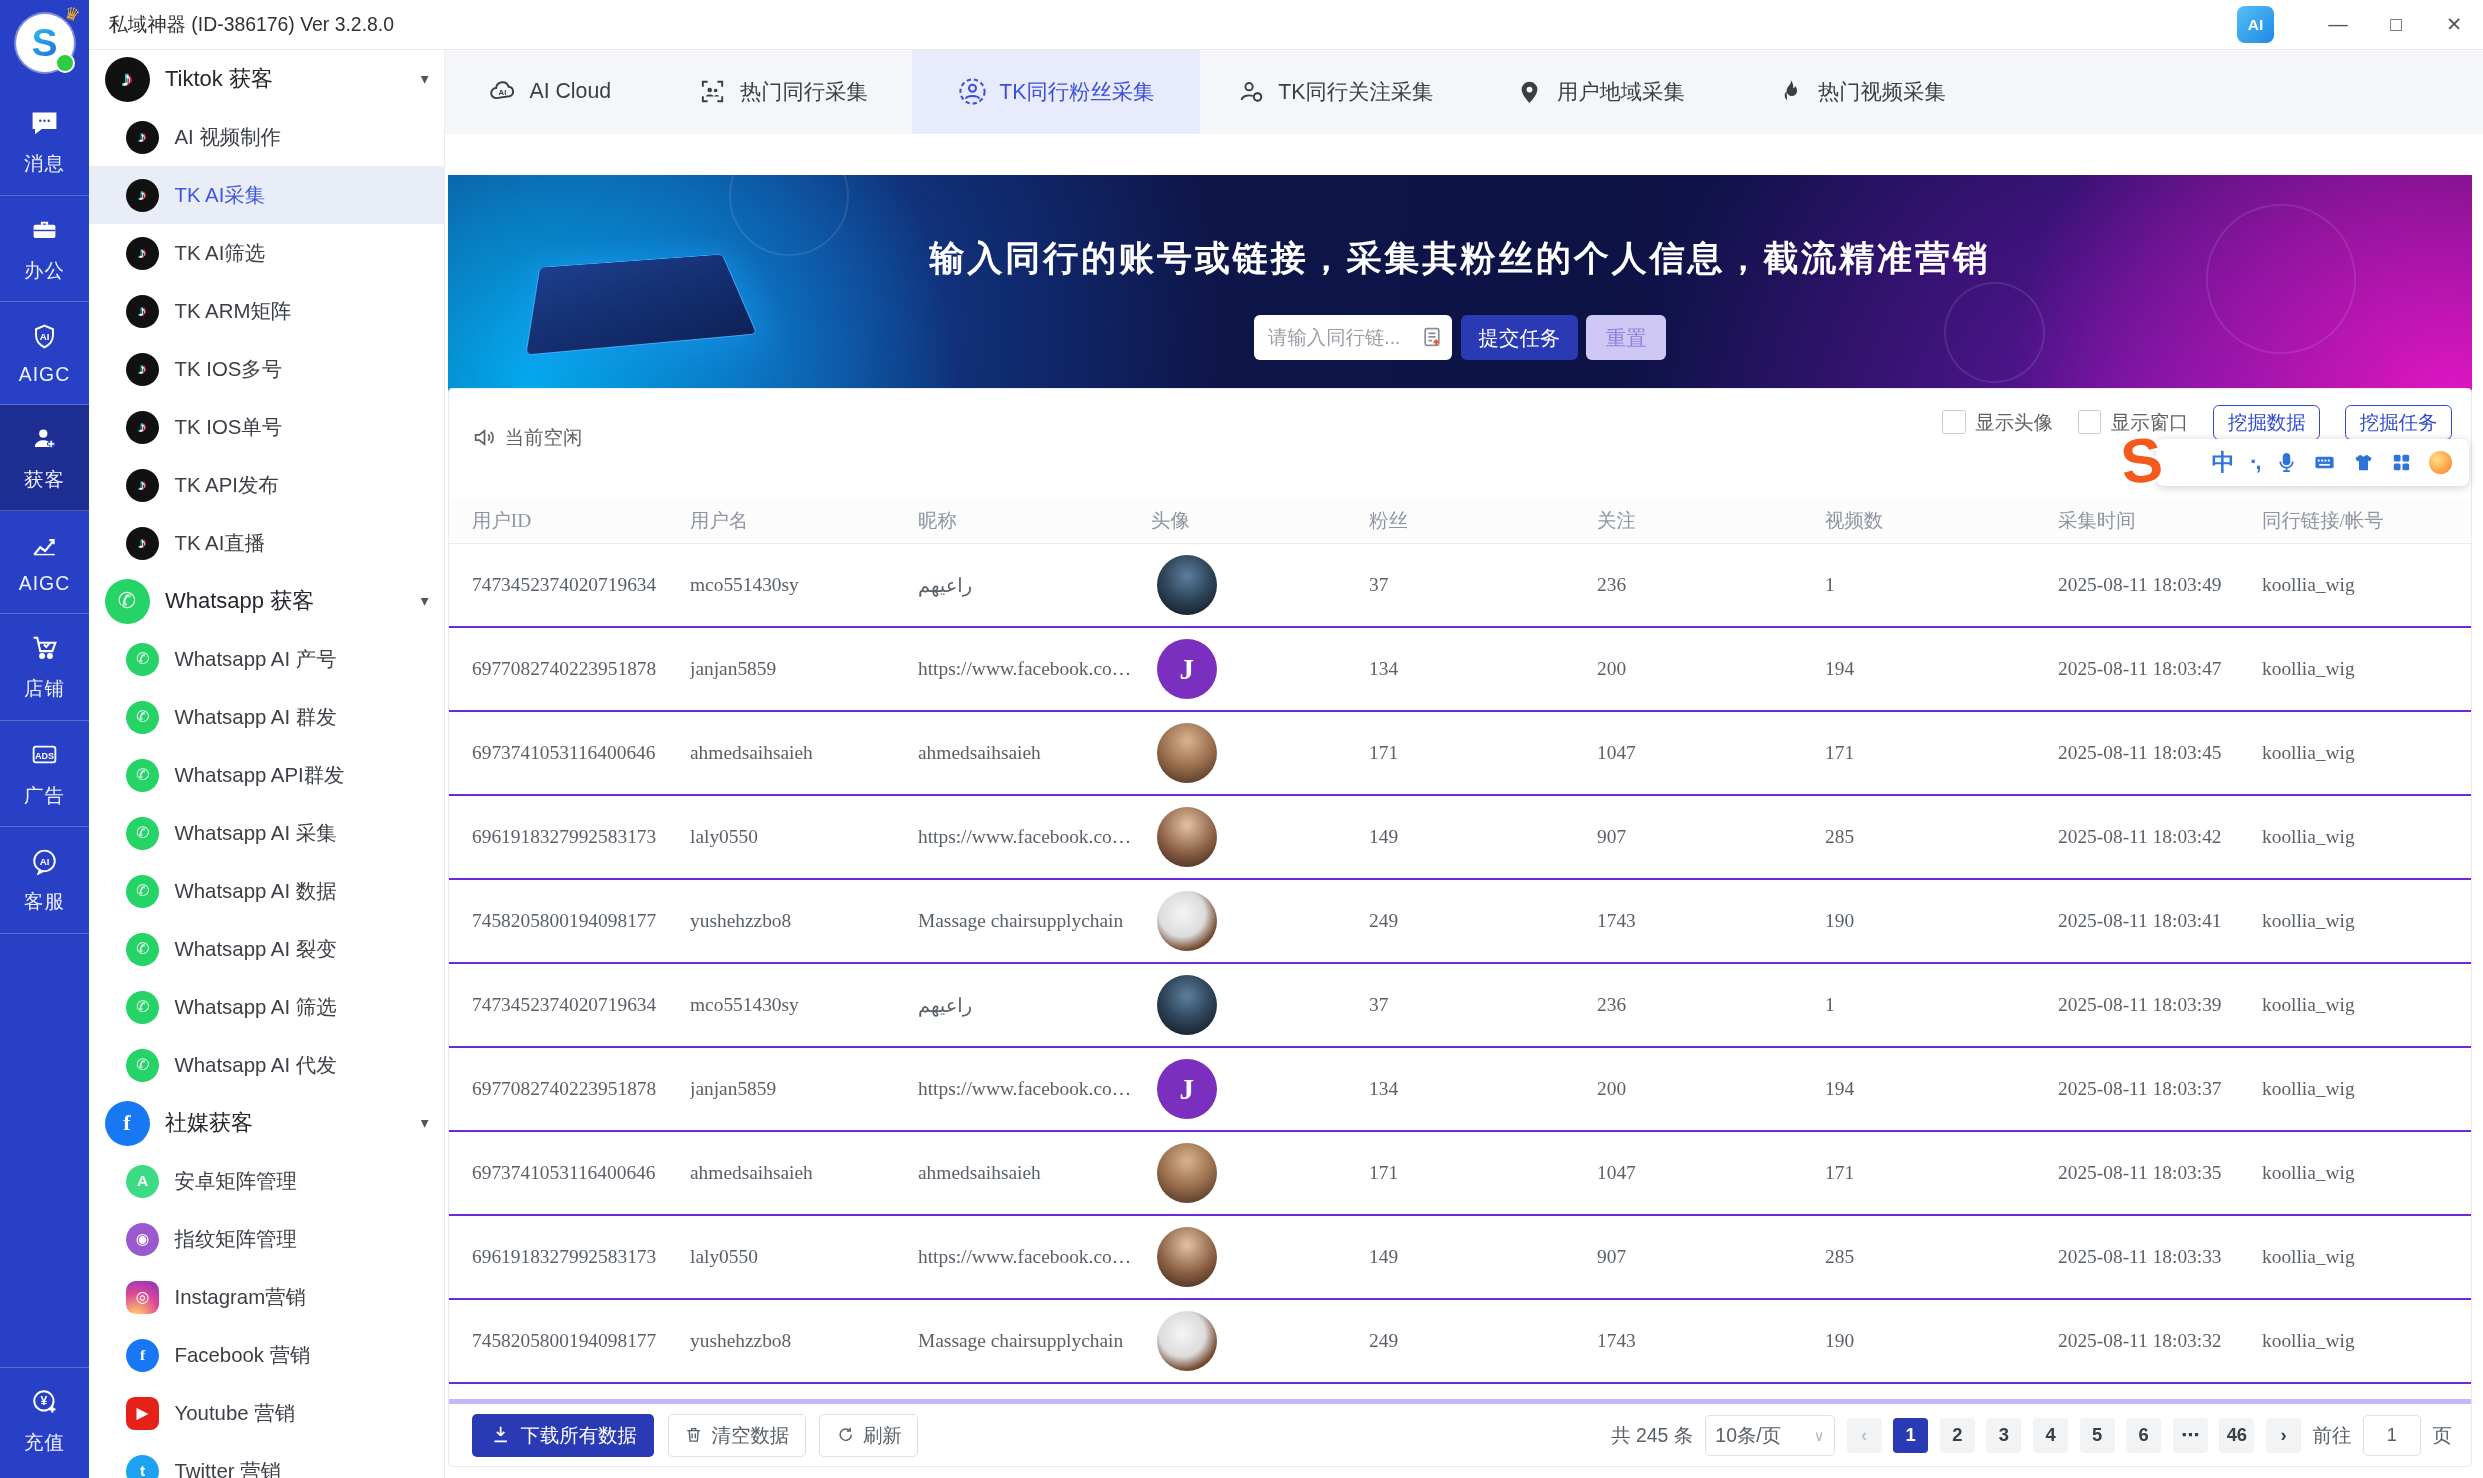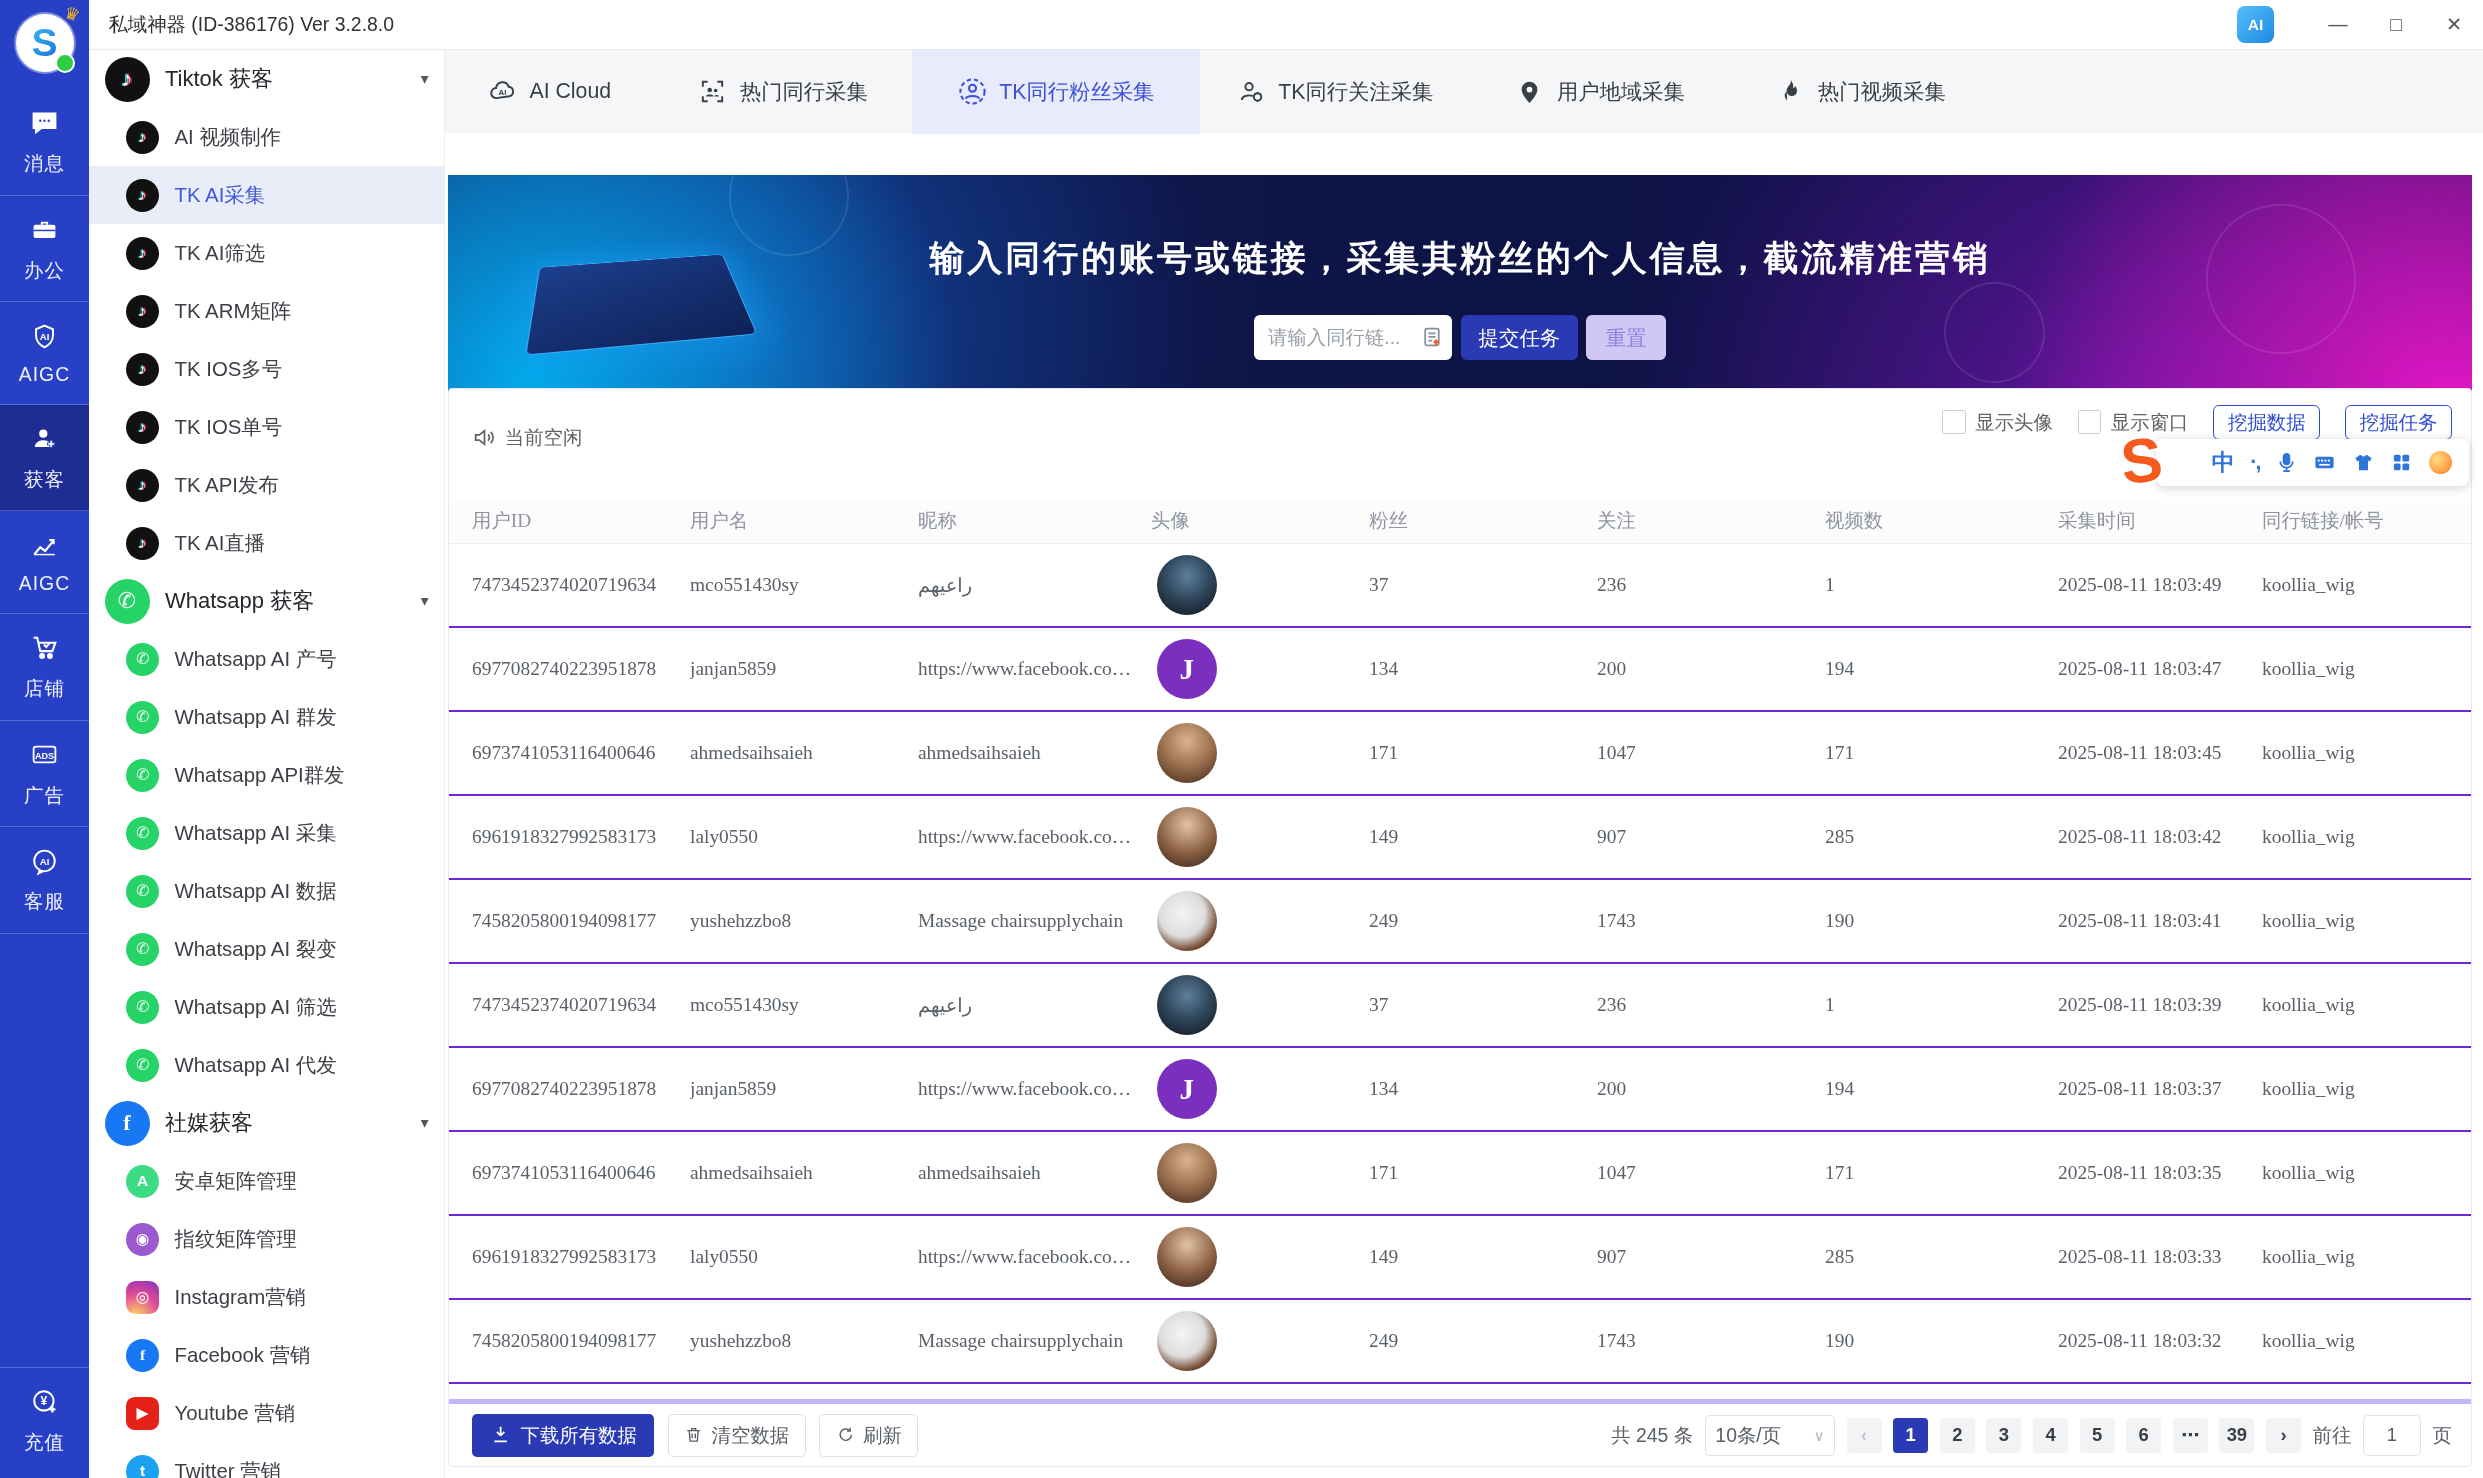--- a/index.html
+++ b/index.html
@@ -751,21 +751,21 @@
   <button class="pbtn">3</button>
 
   <button class="pbtn">4</button>
 
   <button class="pbtn">5</button>
 
   <button class="pbtn">6</button>
 
   <button class="pbtn dots">⋯</button>
 
-  <button class="pbtn">39</button>
+  <button class="pbtn">46</button>
 </span>
       <button class="pbtn">›</button>
       <span>前往</span>
       <input class="goto-input" value="1" style="">
       <span>页</span>
     </div>
   </div>
 </section>
 
 <div class="ime">

